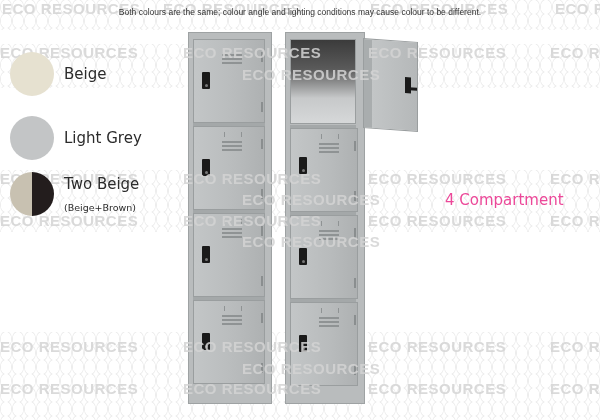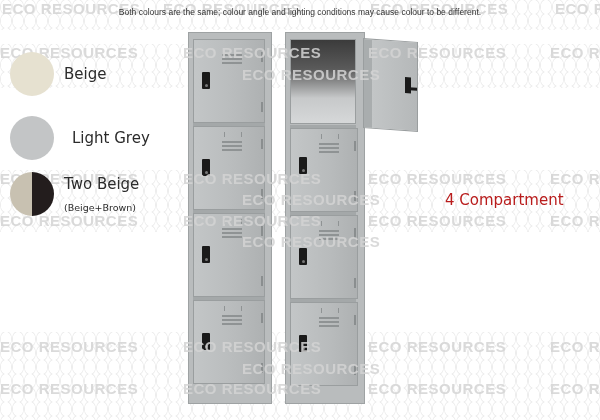--- a/index.html
+++ b/index.html
@@ -26,21 +26,21 @@
       font-family: "Liberation Sans", sans-serif; font-size: 8.5px; color: #333; z-index: 8;
     }
     .swatch-row { position: absolute; left: 10px; display: flex; align-items: center; z-index: 8; }
     .swatch { width: 44px; height: 44px; border-radius: 50%; flex: none; overflow: hidden; position: relative; }
     .swatch-label { margin-left: 10px; font-size: 15px; color: #2b2b2b; font-family: "DejaVu Sans", sans-serif; }
     .swatch-sub { display: block; font-size: 9.5px; margin-top: 9px; }
     .half-left { position: absolute; left: 0; top: 0; width: 50%; height: 100%; }
     .half-right { position: absolute; right: 0; top: 0; width: 50%; height: 100%; }
 
     .compartment-label {
-      position: absolute; left: 445px; top: 191px; font-size: 15px; color: #b91c1c;
+      position: absolute; left: 445px; top: 191px; font-size: 15px; color: #ec4899;
       font-family: "DejaVu Sans", sans-serif; z-index: 8;
     }
 
     
     .locker {
       position: absolute; top: 32px; width: 84px; height: 372px;
       background: #b9bcbd; border: 1px solid #9ea2a3; box-sizing: border-box; z-index: 4;
     }
     .door {
       position: absolute; left: 4px; width: 72px; height: 84px;
@@ -111,21 +111,21 @@
 <div class="wm" style="left:550px;top:380px;">ECO RESOURCES</div>
 
 <div class="notice">Both colours are the same; colour angle and lighting conditions may cause colour to be different.</div>
 
 <div class="swatch-row" style="top:52px;">
   <div class="swatch" style="background:#e6e1d0;"></div>
   <div class="swatch-label">
     <span>Beige</span>
   </div>
 </div>
-<div class="swatch-row" style="top:116px;gap:8px;">
+<div class="swatch-row" style="top:116px;">
   <div class="swatch" style="background:#c3c5c6;"></div>
   <div class="swatch-label">
     <span>Light Grey</span>
   </div>
 </div>
 <div class="swatch-row" style="top:172px;">
   <div class="swatch">
     <div class="half-left" style="background:#c8c1b1;"></div>
     <div class="half-right" style="background:#231d1d;"></div>
   </div>

